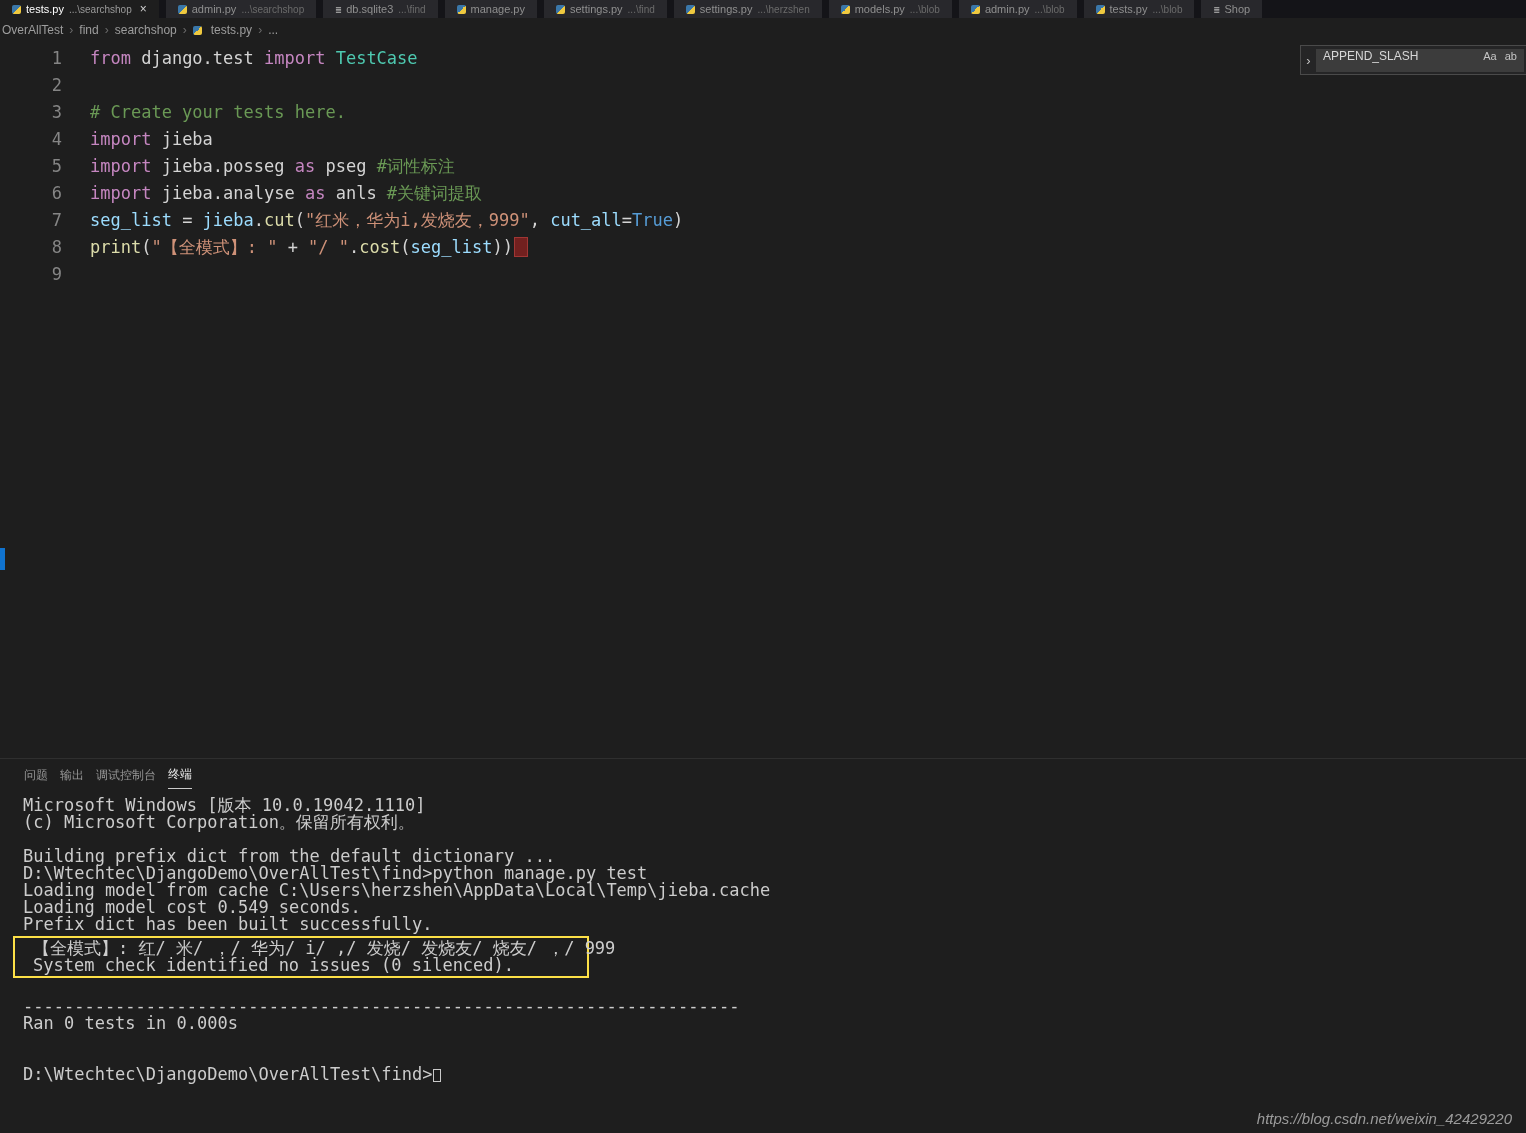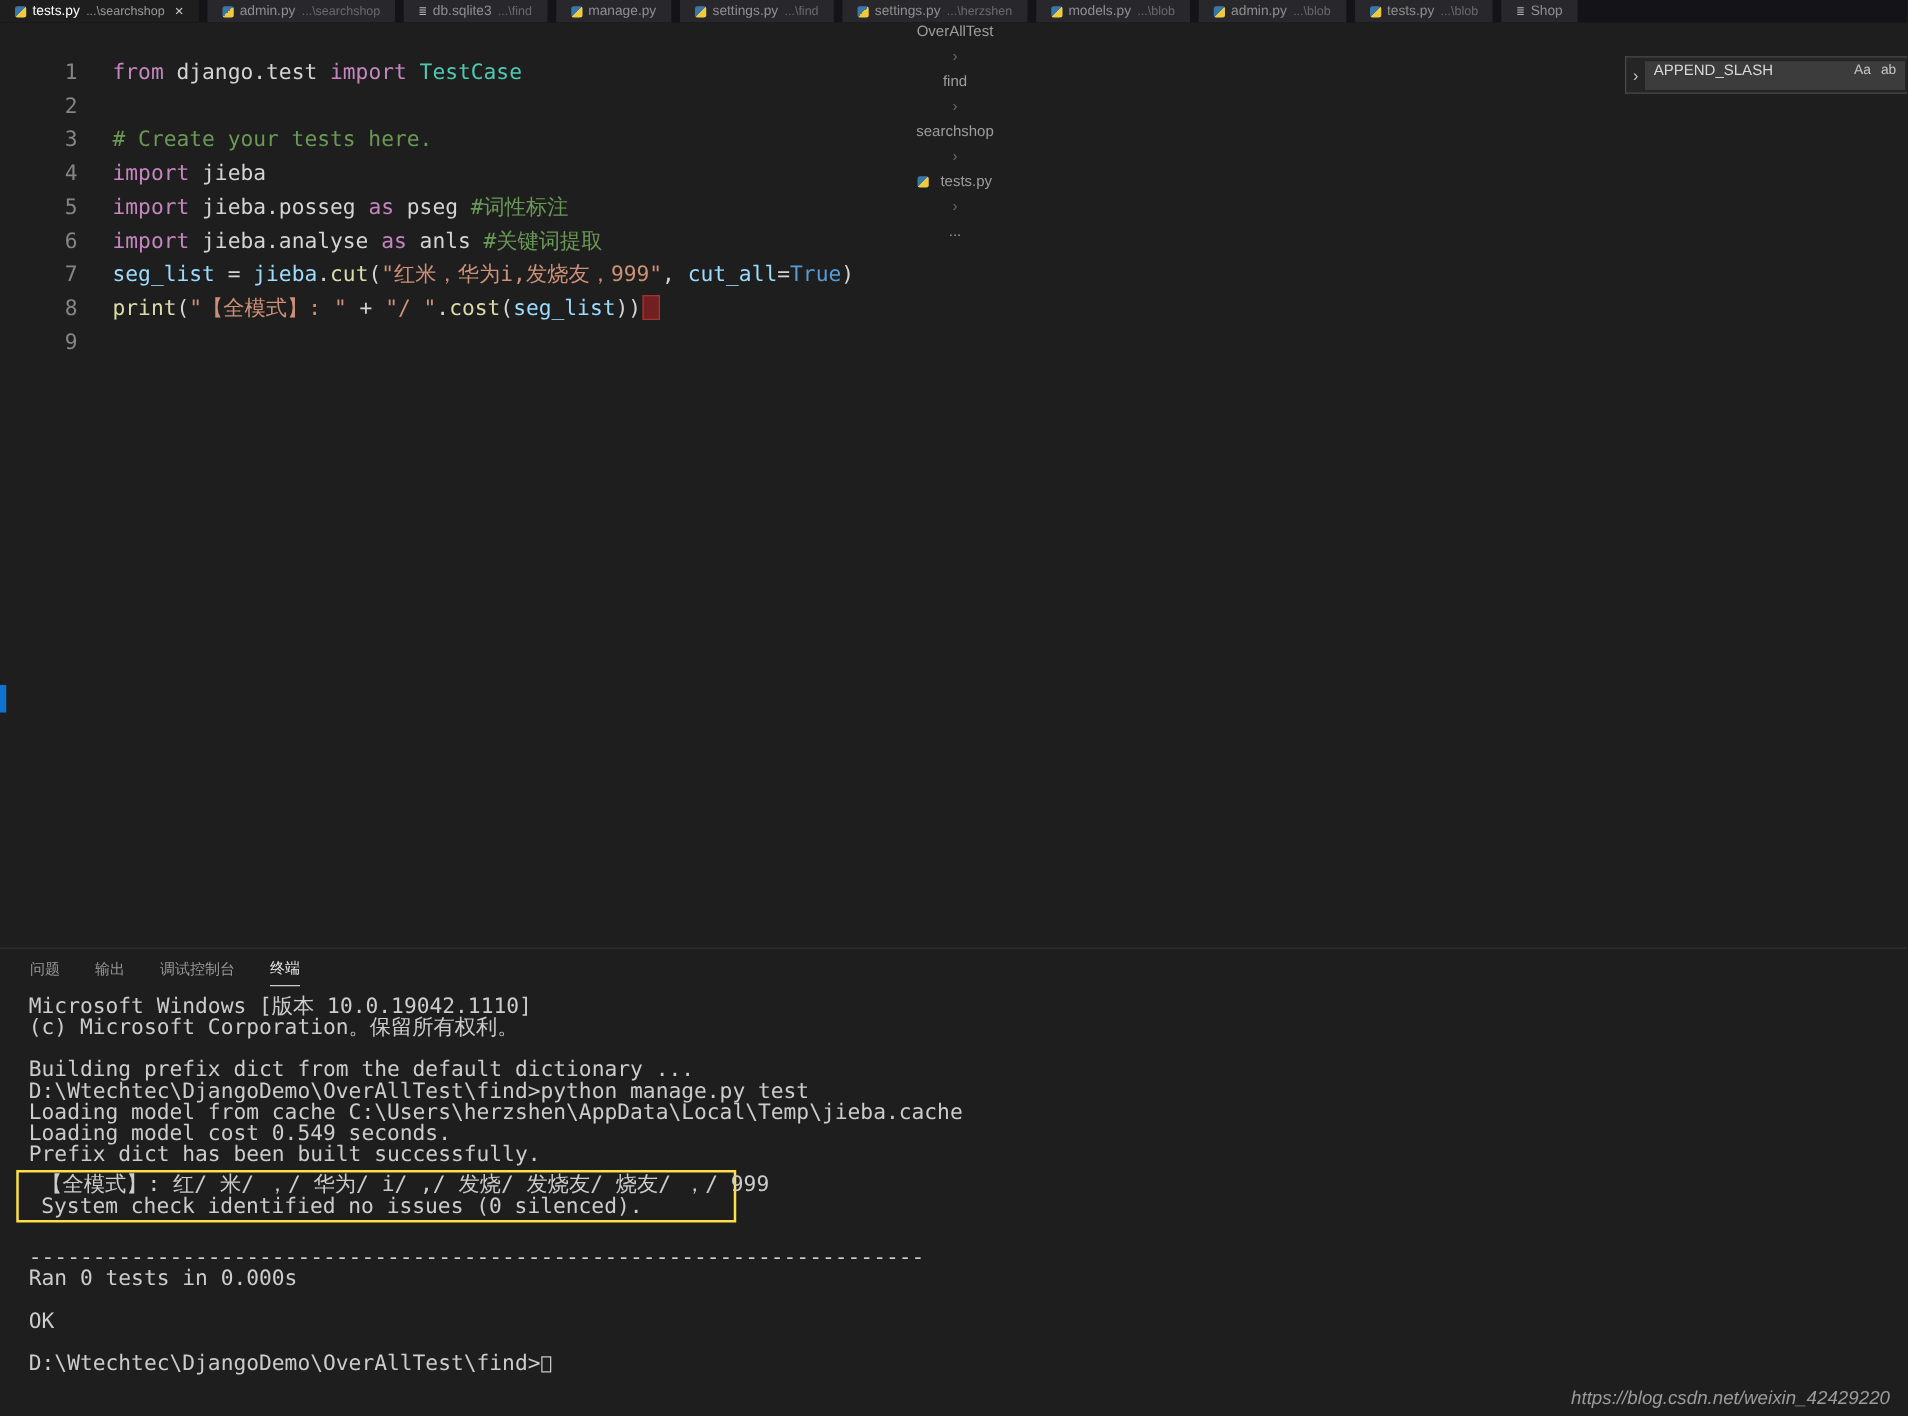--- a/index.html
+++ b/index.html
@@ -15,21 +15,21 @@
   .tab-icon { margin-right:5px; flex:none; }
   .tab-icon.python { width:9px; height:9px; border-radius:2px; display:inline-block;
          background:linear-gradient(135deg,#3a77a9 50%,#efc93f 50%); }
   .tab-icon.database { color:#b8b8b8; font-size:10px; font-family:"DejaVu Sans Mono",monospace; }
   .tab-dim { color:#6b6b6b; margin-left:5px; font-size:10px; }
   .tab.active .tab-dim { color:#9a9a9a; }
   .tab-close { margin-left:8px; color:#d0d0d0; font-size:12px; }
 
   
   .breadcrumb { height:24px; display:flex; align-items:center; padding-left:2px;
-                font-size:12px; color:#9d9d9d; gap:6px;flex-direction:column; }
+                font-size:12px; color:#9d9d9d; gap:6px; }
   .crumb { display:flex; align-items:center; gap:4px; cursor:pointer; }
   .crumb-sep { color:#6a6a6a; font-size:12px; }
 
   
   .editor { position:relative; height:716px; padding-top:3px;
             font-family:"DejaVu Sans Mono",monospace; font-size:17px; }
   .code-row { display:flex; height:27px; line-height:27px; }
   .gutter { width:62px; text-align:right; color:#858585; flex:none; }
   .code-text { margin-left:28px; white-space:pre; color:#d4d4d4; }
   .tok-kw{color:#c586c0} .tok-pl{color:#d4d4d4} .tok-cls{color:#4ec9b0}
@@ -50,21 +50,21 @@
   .find-text { color:#d7d7d7; font-size:12px; flex:1; white-space:nowrap; }
   .find-icon { color:#c5c5c5; font-size:11px; padding:1px 3px; margin-left:2px;
                cursor:pointer; flex:none; }
   .find-icon.ww { }
 
   .left-marker { position:absolute; left:0; top:548px; width:5px; height:22px;
                  background:#1073cf; }
 
   
   .panel { border-top:1px solid #2f2f2f; }
-  .panel-tabs { height:30px; display:flex; align-items:center; gap:28px;
+  .panel-tabs { height:30px; display:flex; align-items:center; gap:12px;
                 padding-left:24px; font-size:12px; color:#969696; }
   .panel-tab { cursor:pointer; padding:7px 0 5px; }
   .panel-tab.active { color:#e7e7e7; border-bottom:1px solid #cccccc; }
   .terminal { padding:8px 0 0 23px; font-family:"DejaVu Sans Mono",monospace;
               font-size:17px; line-height:17px; color:#cccccc; }
   .term-line { white-space:pre; height:17px; }
   .red-box { border:2px solid #fde047; width:576px; margin:3px 0 3px -10px;
              padding:2px 0 2px 18px; }
   .hollow-cursor { display:inline-block; width:8px; height:13px; border:1px solid #c9c9c9;
                    vertical-align:-2px; margin-left:1px; }
@@ -219,21 +219,20 @@
         <div class="term-line">Loading model cost 0.549 seconds.</div>
         <div class="term-line">Prefix dict has been built successfully.</div>
         <div class="red-box">
           <div class="term-line">【全模式】: 红/ 米/ ，/ 华为/ i/ ,/ 发烧/ 发烧友/ 烧友/ ，/ 999</div>
           <div class="term-line">System check identified no issues (0 silenced).</div>
         </div>
         <div class="term-line">&nbsp;</div>
         <div class="term-line">----------------------------------------------------------------------</div>
         <div class="term-line">Ran 0 tests in 0.000s</div>
         <div class="term-line">&nbsp;</div>
-        <div class="term-line">OK</div>
         <div class="term-line">&nbsp;</div>
         <div class="term-line">D:\Wtechtec\DjangoDemo\OverAllTest\find&gt;<span class="hollow-cursor"></span></div>
       </div>
   </div>
 
   <div class="watermark">https://blog.csdn.net/weixin_42429220</div>
 
 </div>
 
 </body></html>

